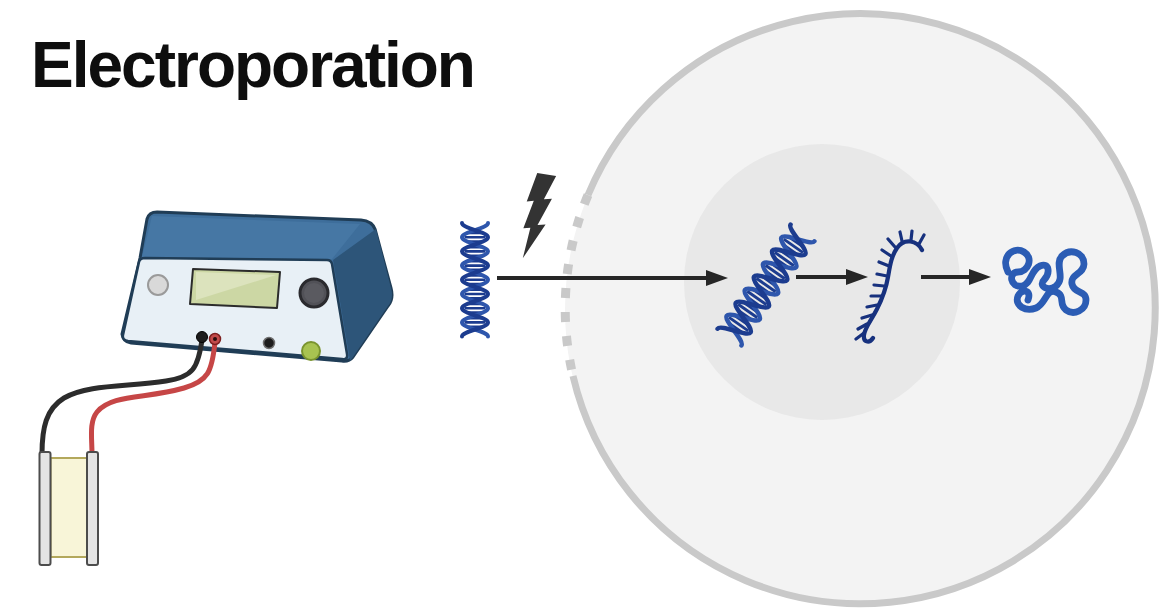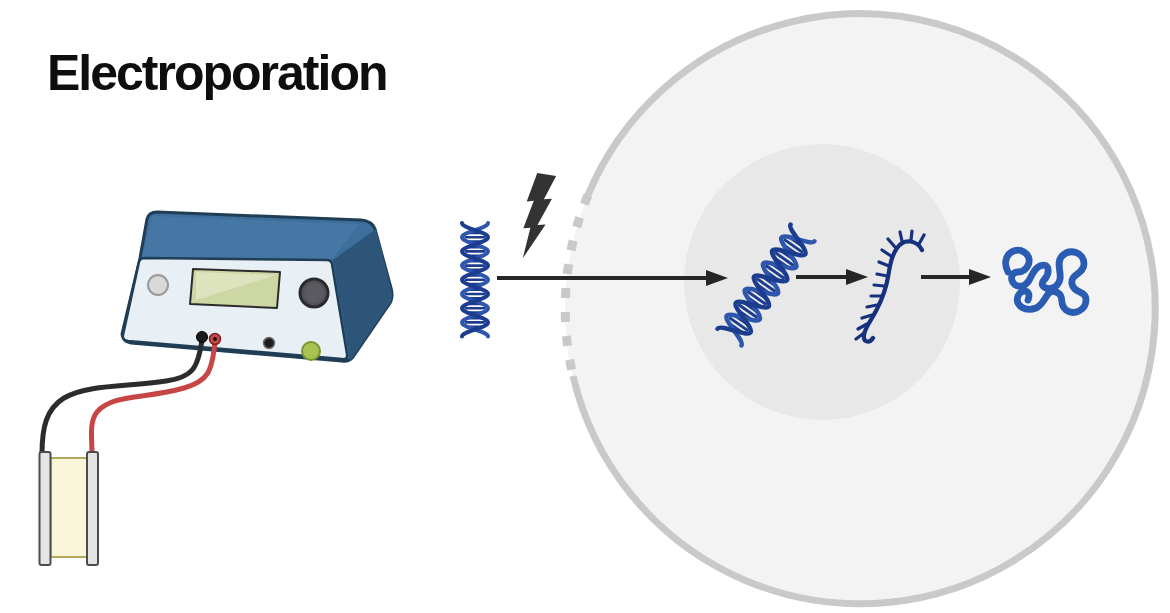--- a/index.html
+++ b/index.html
@@ -2,22 +2,22 @@
 <html style="--background: #ffffff; --title-text: #0e0e0e; --cell-fill: #f3f3f3; --cell-membrane: #c9c9c9; --nucleus-fill: #e8e8e8; --arrow: #262626; --lightning-bolt: #333333; --dna-navy: #1c3c8f; --dna-navy-light: #2e56ac; --mrna-navy: #17317e; --protein-blue: #2b5cb4; --device-body: #3e6e9b; --device-top: #4677a4; --device-side: #2d5579; --device-outline: #203d56; --device-face: #e8f0f6; --lcd-screen: #ccd7a4; --lcd-highlight: #dce3bd; --knob: #515157; --indicator-light: #d9d9d9; --led-green: #a8c351; --wire-black: #2c2c2c; --wire-red: #c64646; --cuvette-electrode: #e4e4e4; --cuvette-chamber: #f8f5d8; --cuvette-chamber-border: #b3a85c;"><head>
 <meta charset="utf-8">
 <style>
   html,body{margin:0;padding:0;background:#fff;}
   #stage{
     position:relative;width:1170px;height:613px;overflow:hidden;
     background:var(--background,#fff);
     font-family:"Liberation Sans","DejaVu Sans",sans-serif;
   }
   #title{
-    position:absolute;left:31px;top:30px;margin:16px;
-    font-size:50px;font-weight:bold;letter-spacing:-2px;
+    position:absolute;left:31px;top:30px;margin:0;
+    font-size:64px;font-weight:bold;letter-spacing:-2px;
     color:var(--title-text,#0e0e0e);line-height:1.1;
   }
   #scene{position:absolute;left:0;top:0;}
   
   .f-cell{fill:var(--cell-fill,#f3f3f3);}
   .s-membrane{stroke:var(--cell-membrane,#c9c9c9);fill:none;}
   .f-nucleus{fill:var(--nucleus-fill,#e8e8e8);}
   .arrow-line{stroke:var(--arrow,#262626);stroke-width:4;fill:none;}
   .arrow-head{fill:var(--arrow,#262626);}
   .f-bolt{fill:var(--lightning-bolt,#333333);}

